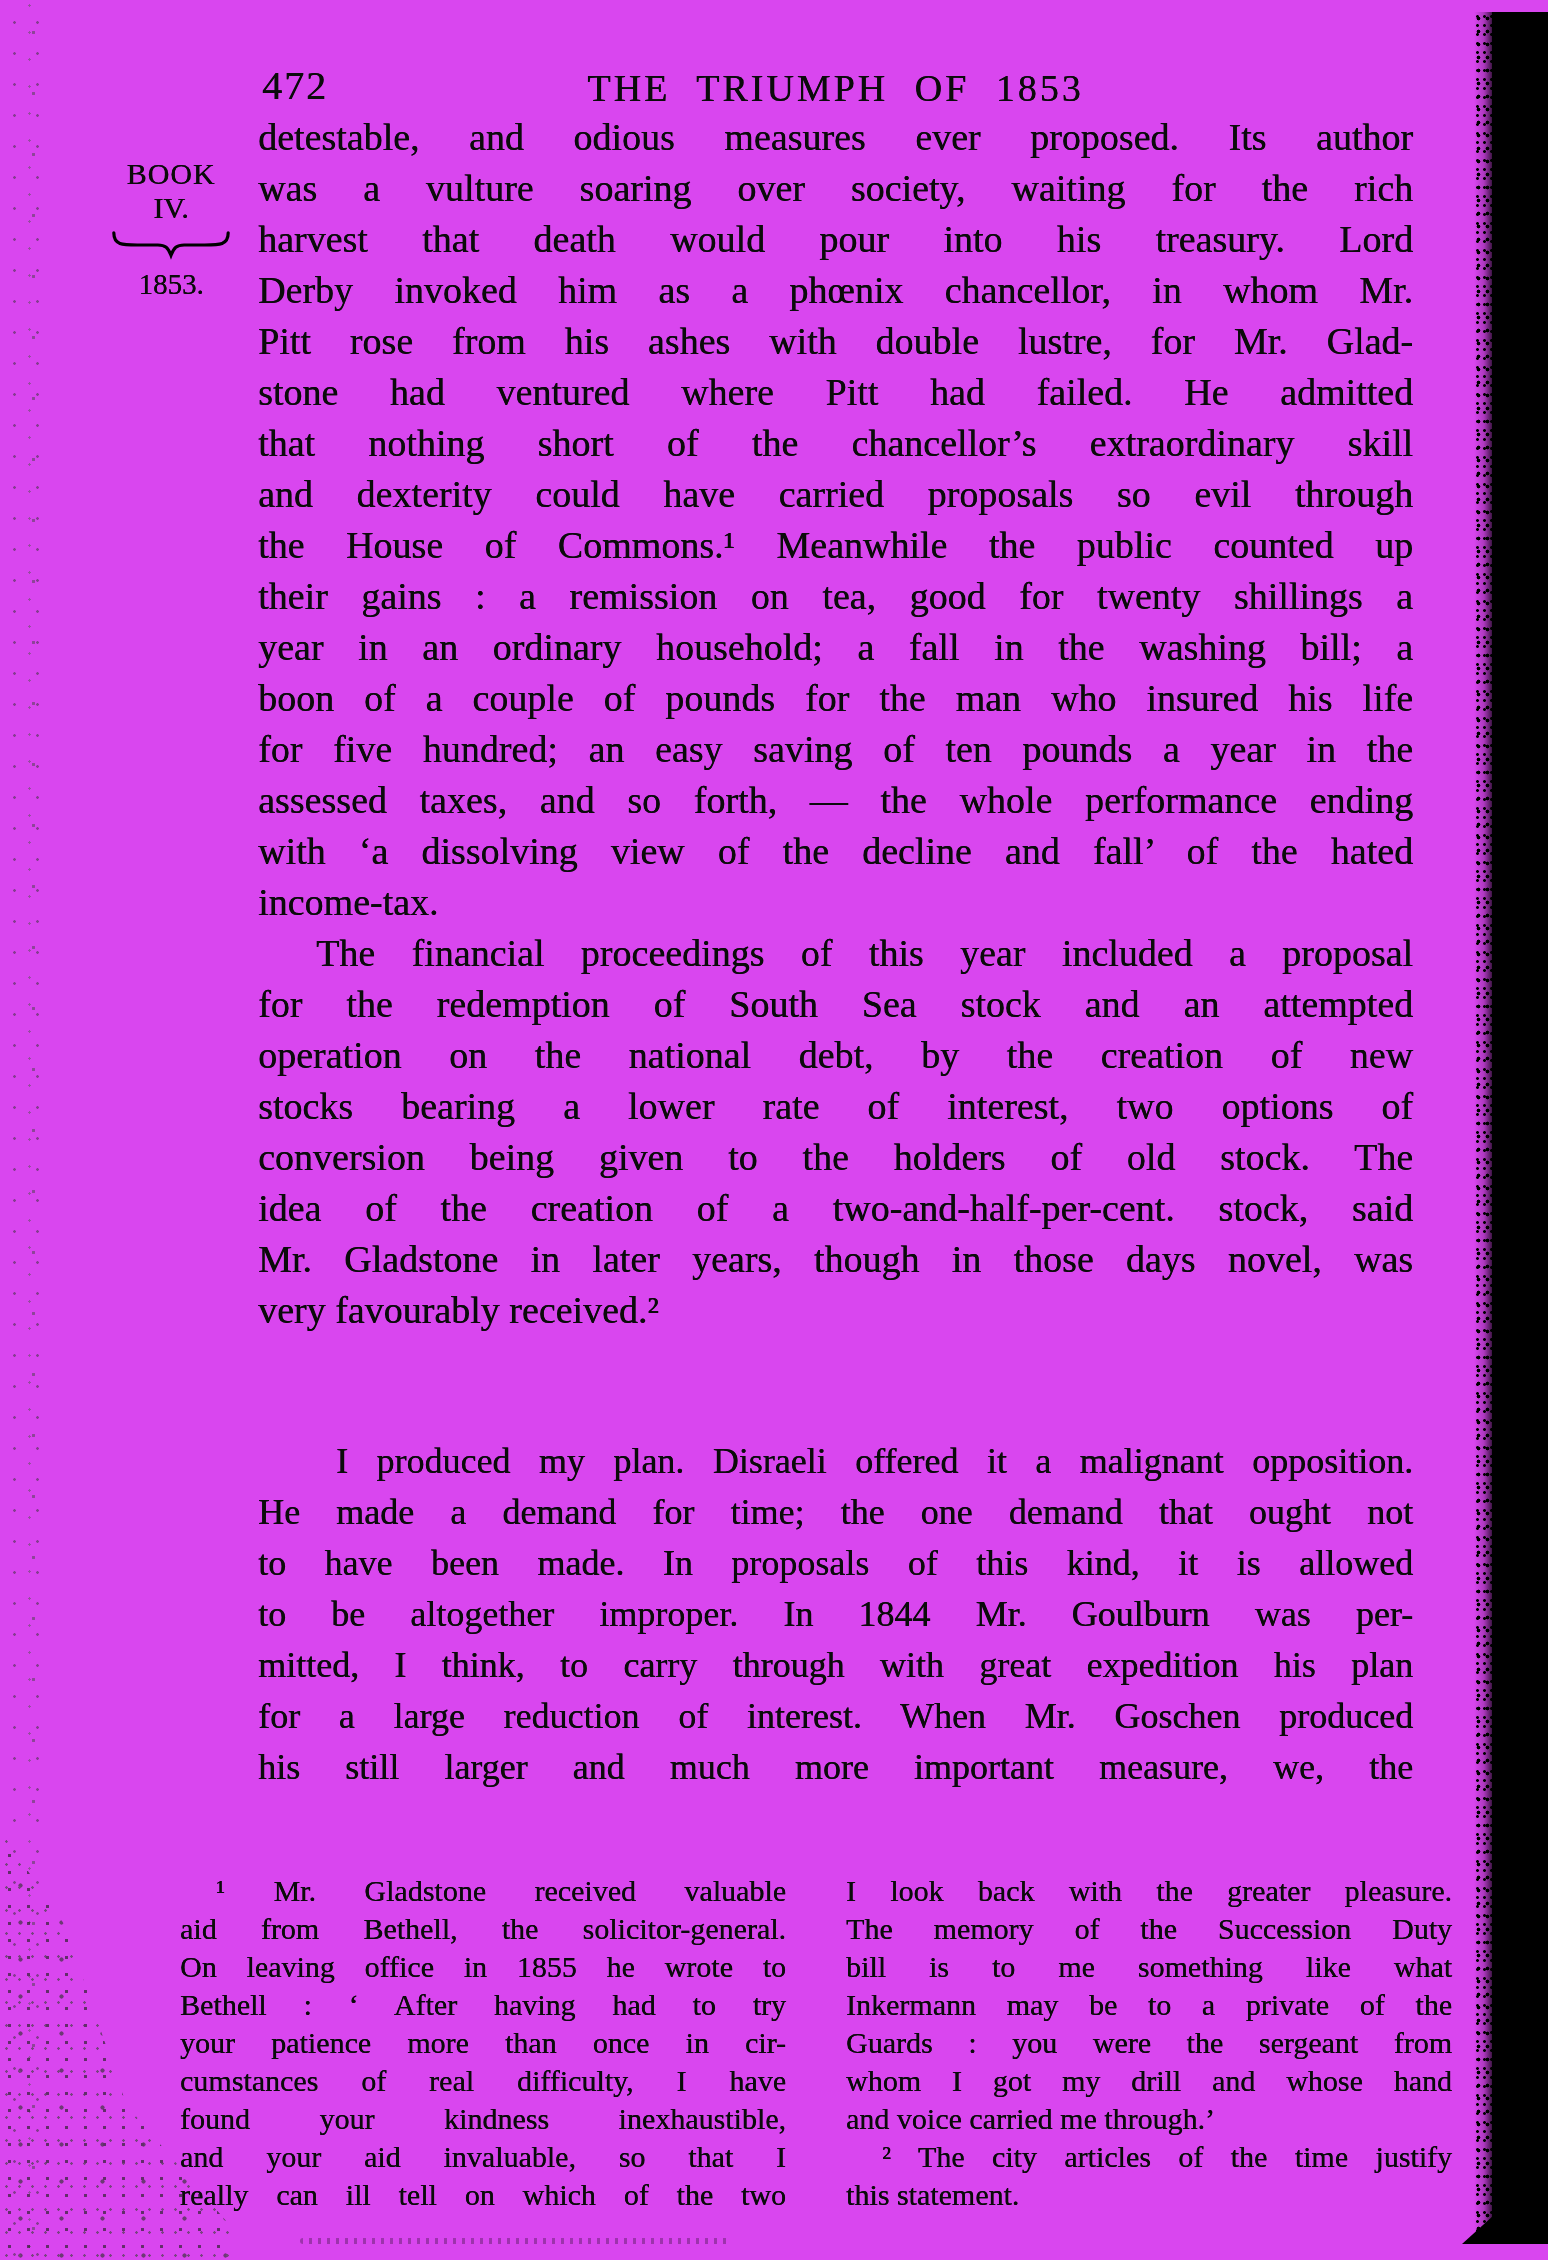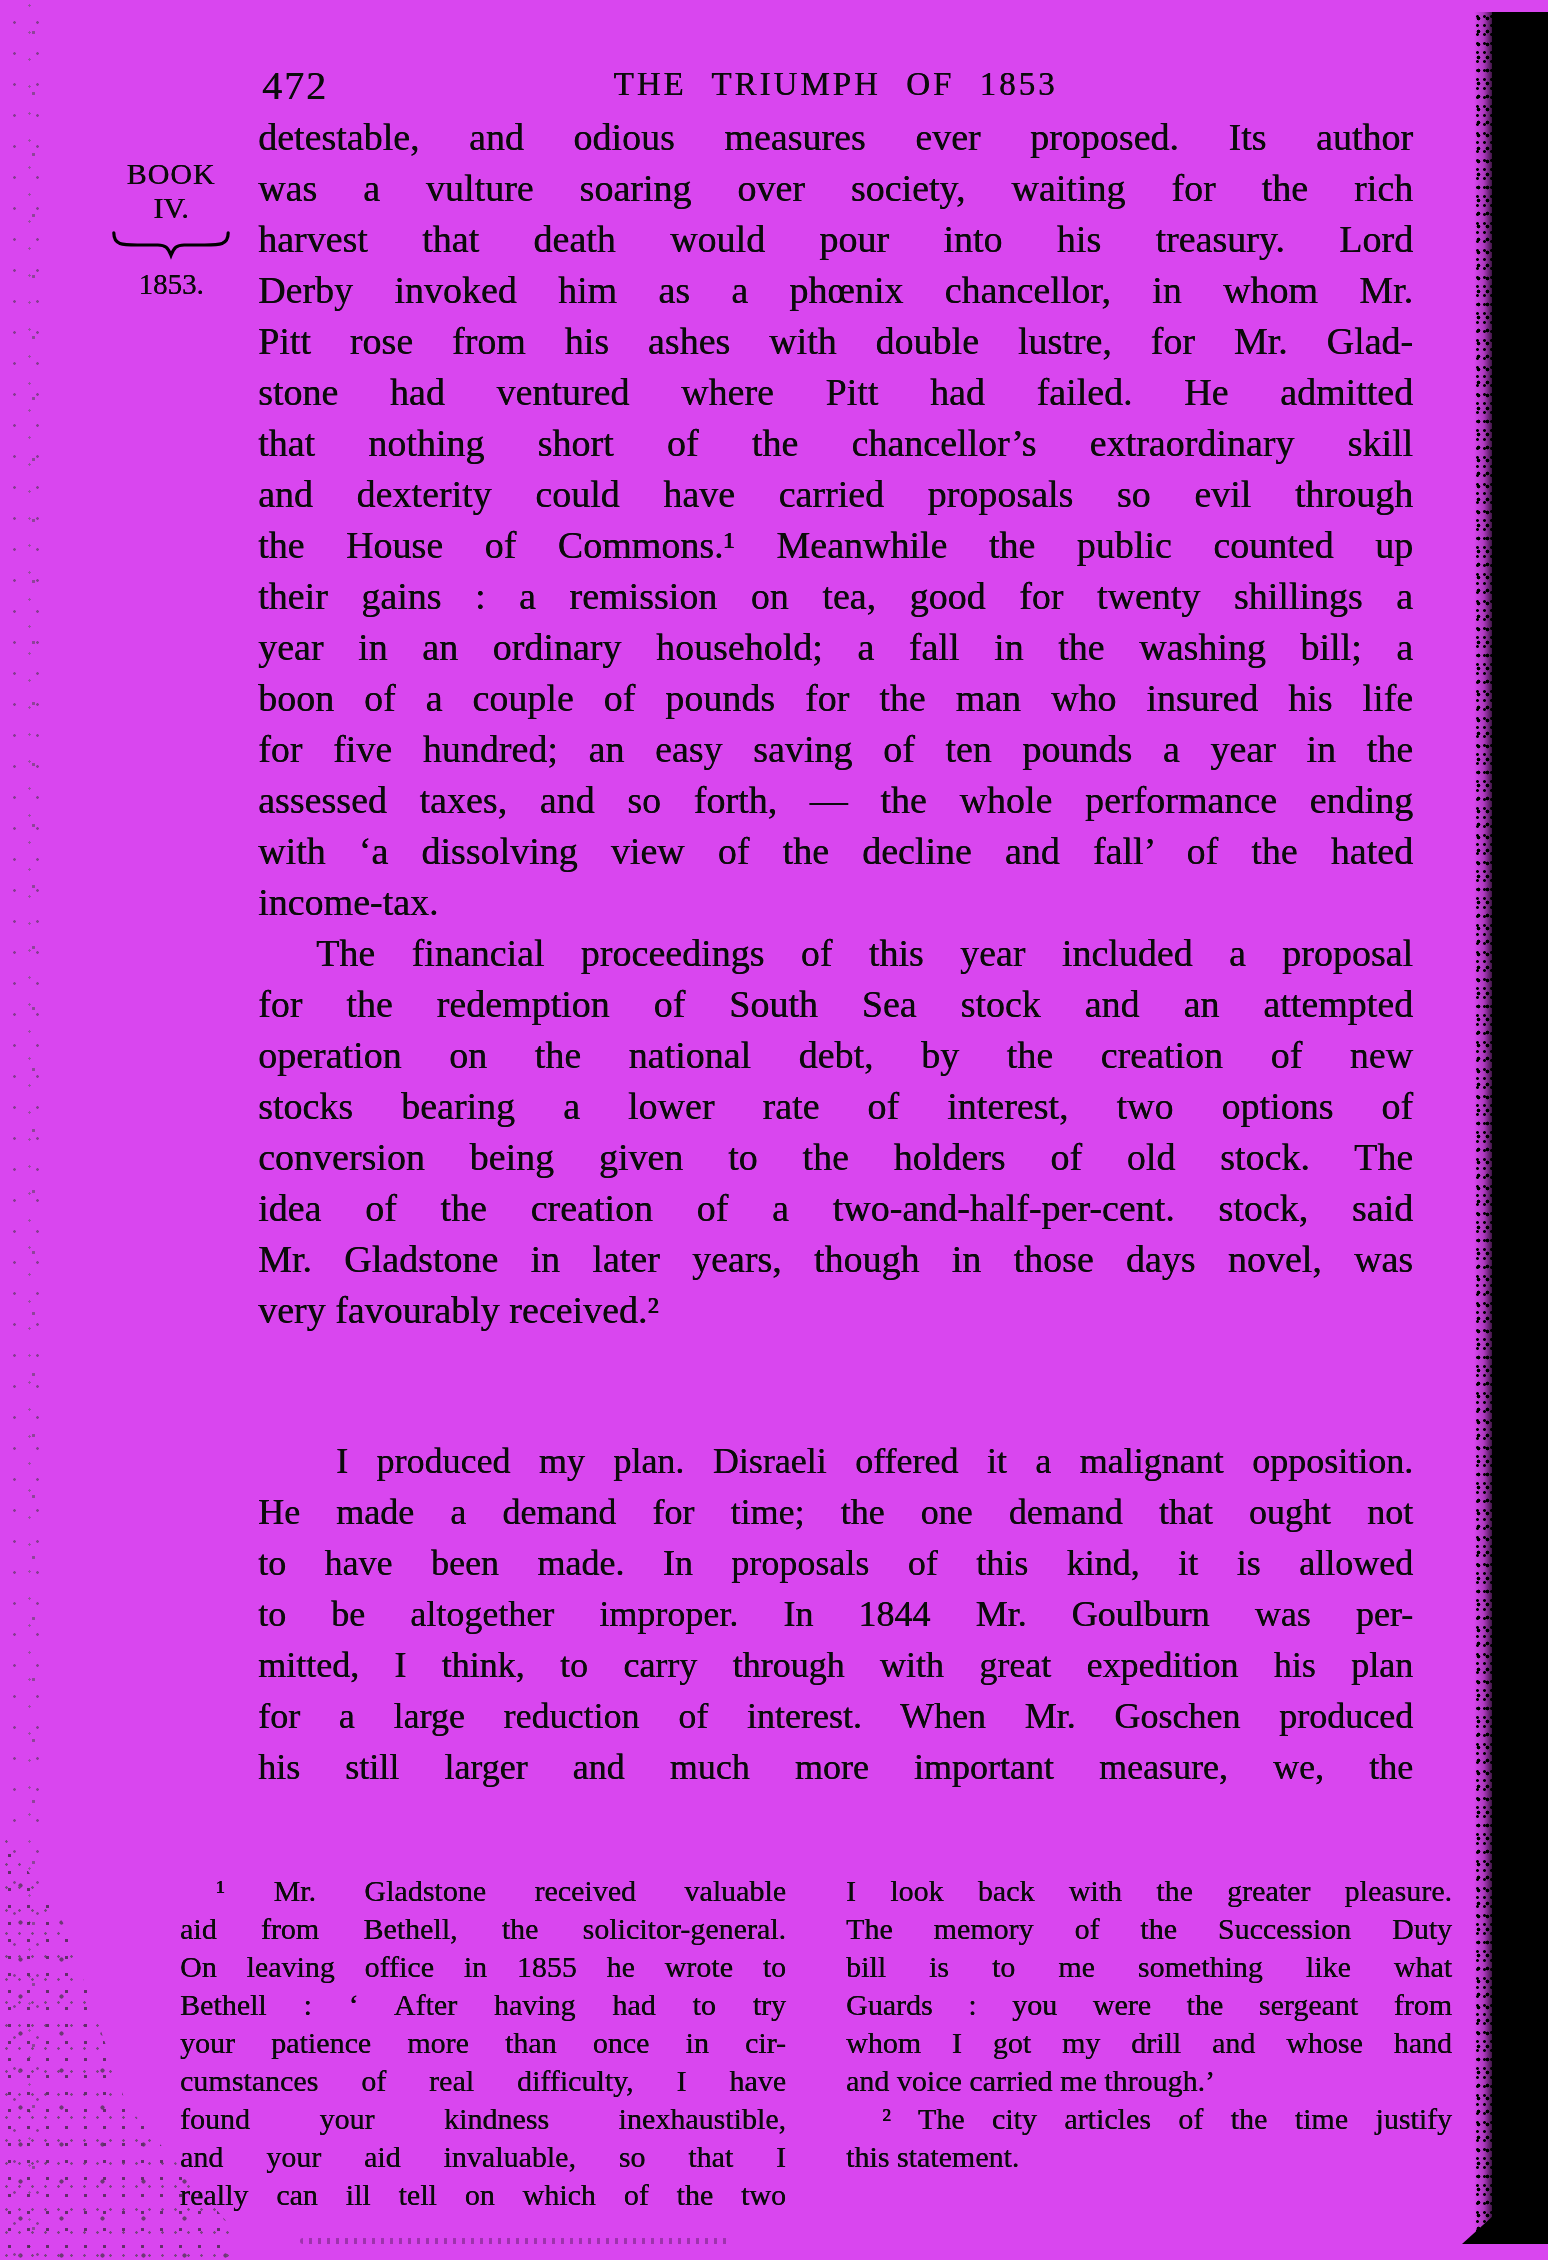--- a/index.html
+++ b/index.html
@@ -50,21 +50,21 @@
     background-size:9px 13px,7px 9px,100% 100%;
   }
   .gutter-corner{
     position:absolute;right:44px;top:2206px;width:42px;height:38px;
     background:#000;clip-path:polygon(100% 0,100% 100%,0 100%);
   }
   
   .header{position:absolute;top:62px;left:258px;width:1155px;
     text-shadow:0.4px 0 0 currentColor;}
   .pagenum{position:absolute;left:4px;top:0;font-size:40px;letter-spacing:2px;}
-  .runtitle{display:block;text-align:center;font-size:33px;padding-top:4px;
+  .runtitle{display:block;text-align:center;font-size:38px;padding-top:4px;
     letter-spacing:3px;word-spacing:14px;}
   
   .sidenote{position:absolute;left:96px;top:158px;width:150px;text-align:center;
     text-shadow:0.4px 0 0 currentColor;}
   .sn-book{font-size:30px;letter-spacing:1px;line-height:32px;}
   .sn-num{font-size:30px;line-height:32px;margin-top:2px;}
   .sn-brace{display:block;margin:6px auto 0;width:132px;height:30px;}
   .sn-year{font-size:29px;margin-top:8px;text-align:center;}
   
   .bodycol{position:absolute;left:258px;top:112px;width:1155px;
@@ -157,20 +157,21 @@
         <div class="line">your patience more than once in cir-</div>
         <div class="line">cumstances of real difficulty, I have</div>
         <div class="line">found your kindness inexhaustible,</div>
         <div class="line">and your aid invaluable, so that I</div>
         <div class="line">really can ill tell on which of the two</div>
       </div>
     <div class="fncol">
         <div class="line">I look back with the greater pleasure.</div>
         <div class="line">The memory of the Succession Duty</div>
         <div class="line">bill is to me something like what</div>
+        <div class="line">Inkermann may be to a private of the</div>
         <div class="line">Guards : you were the sergeant from</div>
         <div class="line">whom I got my drill and whose hand</div>
         <div class="line last">and voice carried me through.’</div>
         <div class="line indent">² The city articles of the time justify</div>
         <div class="line last">this statement.</div>
       </div>
   </div>
 
 </div>
 

